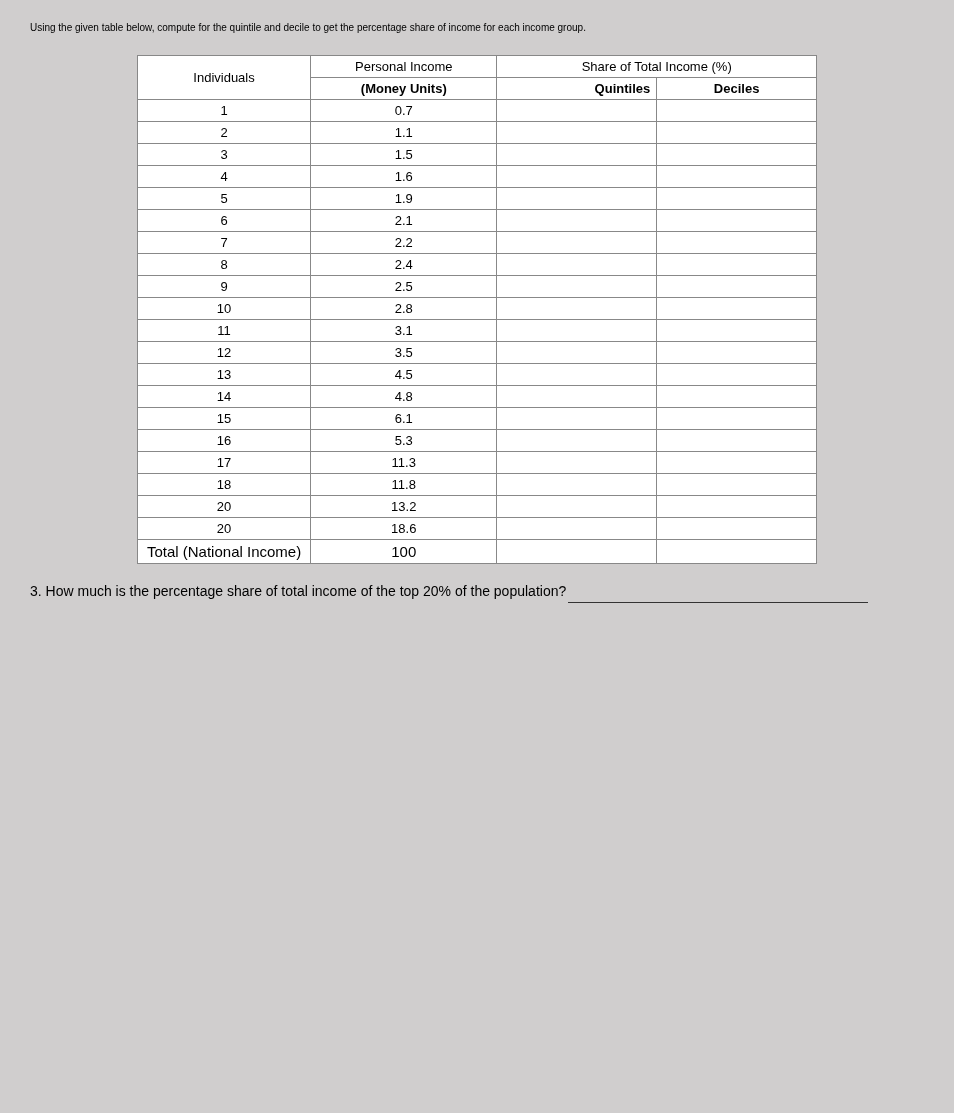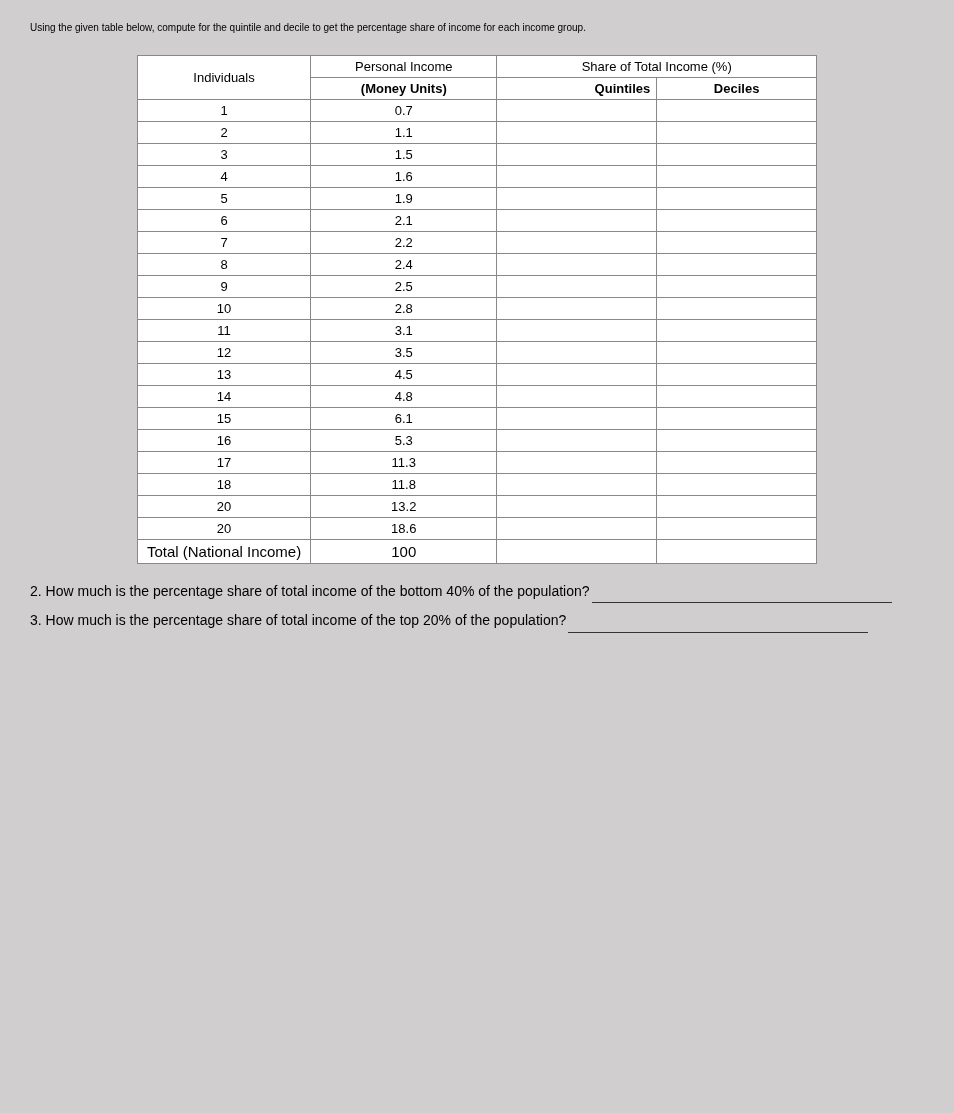--- a/index.html
+++ b/index.html
@@ -217,15 +217,14 @@
         <td>Total (National Income)</td>
         <td>100</td>
         <td></td>
         <td></td>
       </tr>
     </tfoot>
   </table>
 </div>
 
 <div class="questions" id="questions-container">
-    <div class="question-item"><span>2.</span> <span>How much is the percentage share of total income of the bottom 40% of the population?</span><span class="underline">&nbsp;</span></div>
     <div class="question-item"><span>3.</span> <span>How much is the percentage share of total income of the top 20% of the population?</span><span class="underline">&nbsp;</span></div>
   </div>
 
 </body></html>

